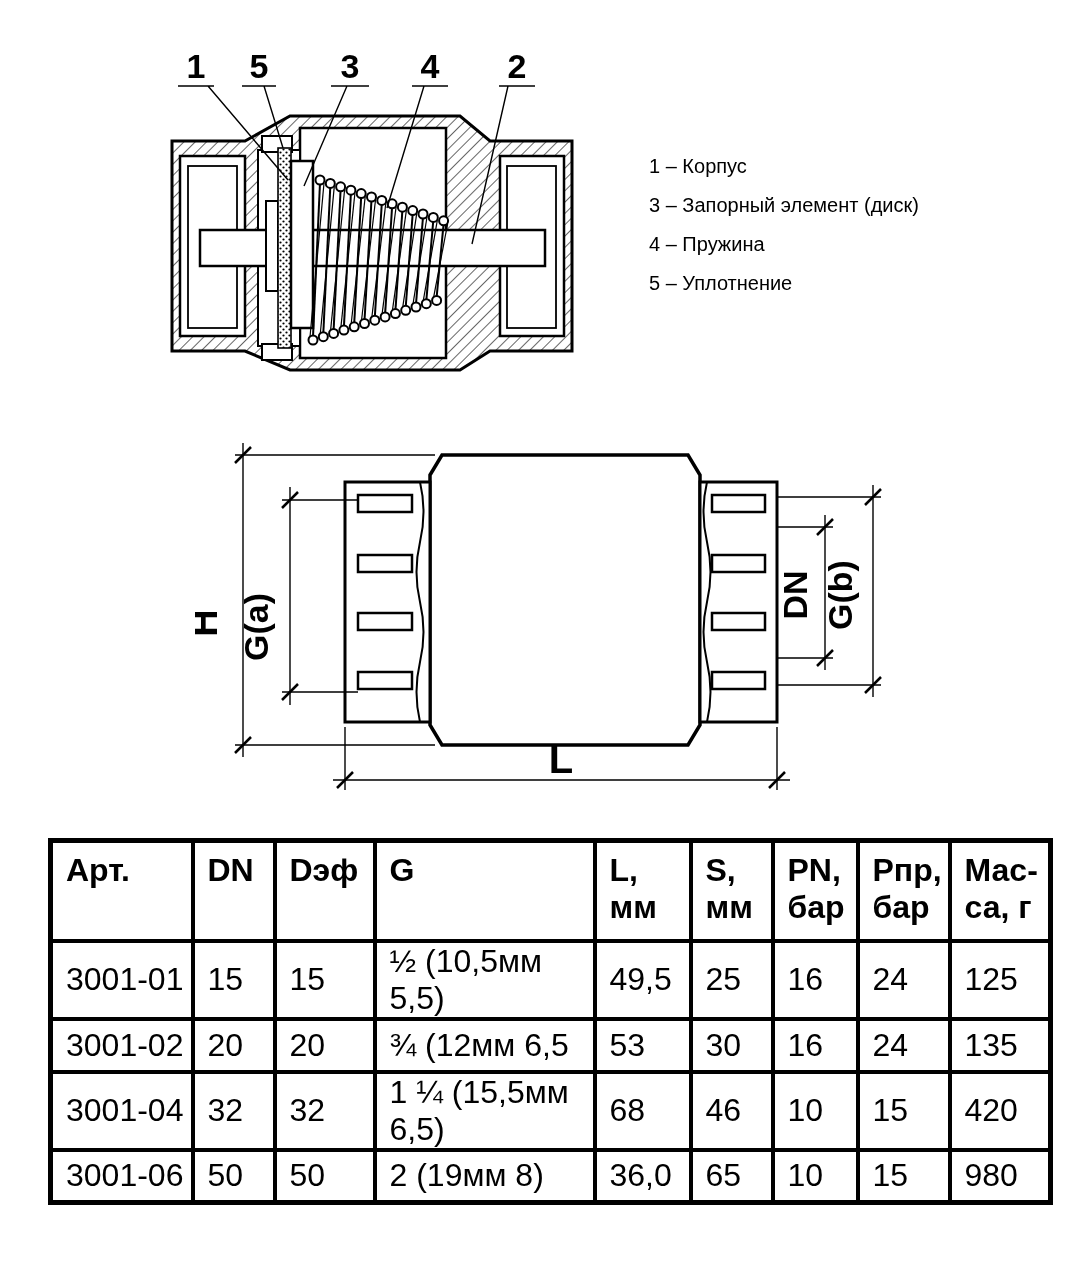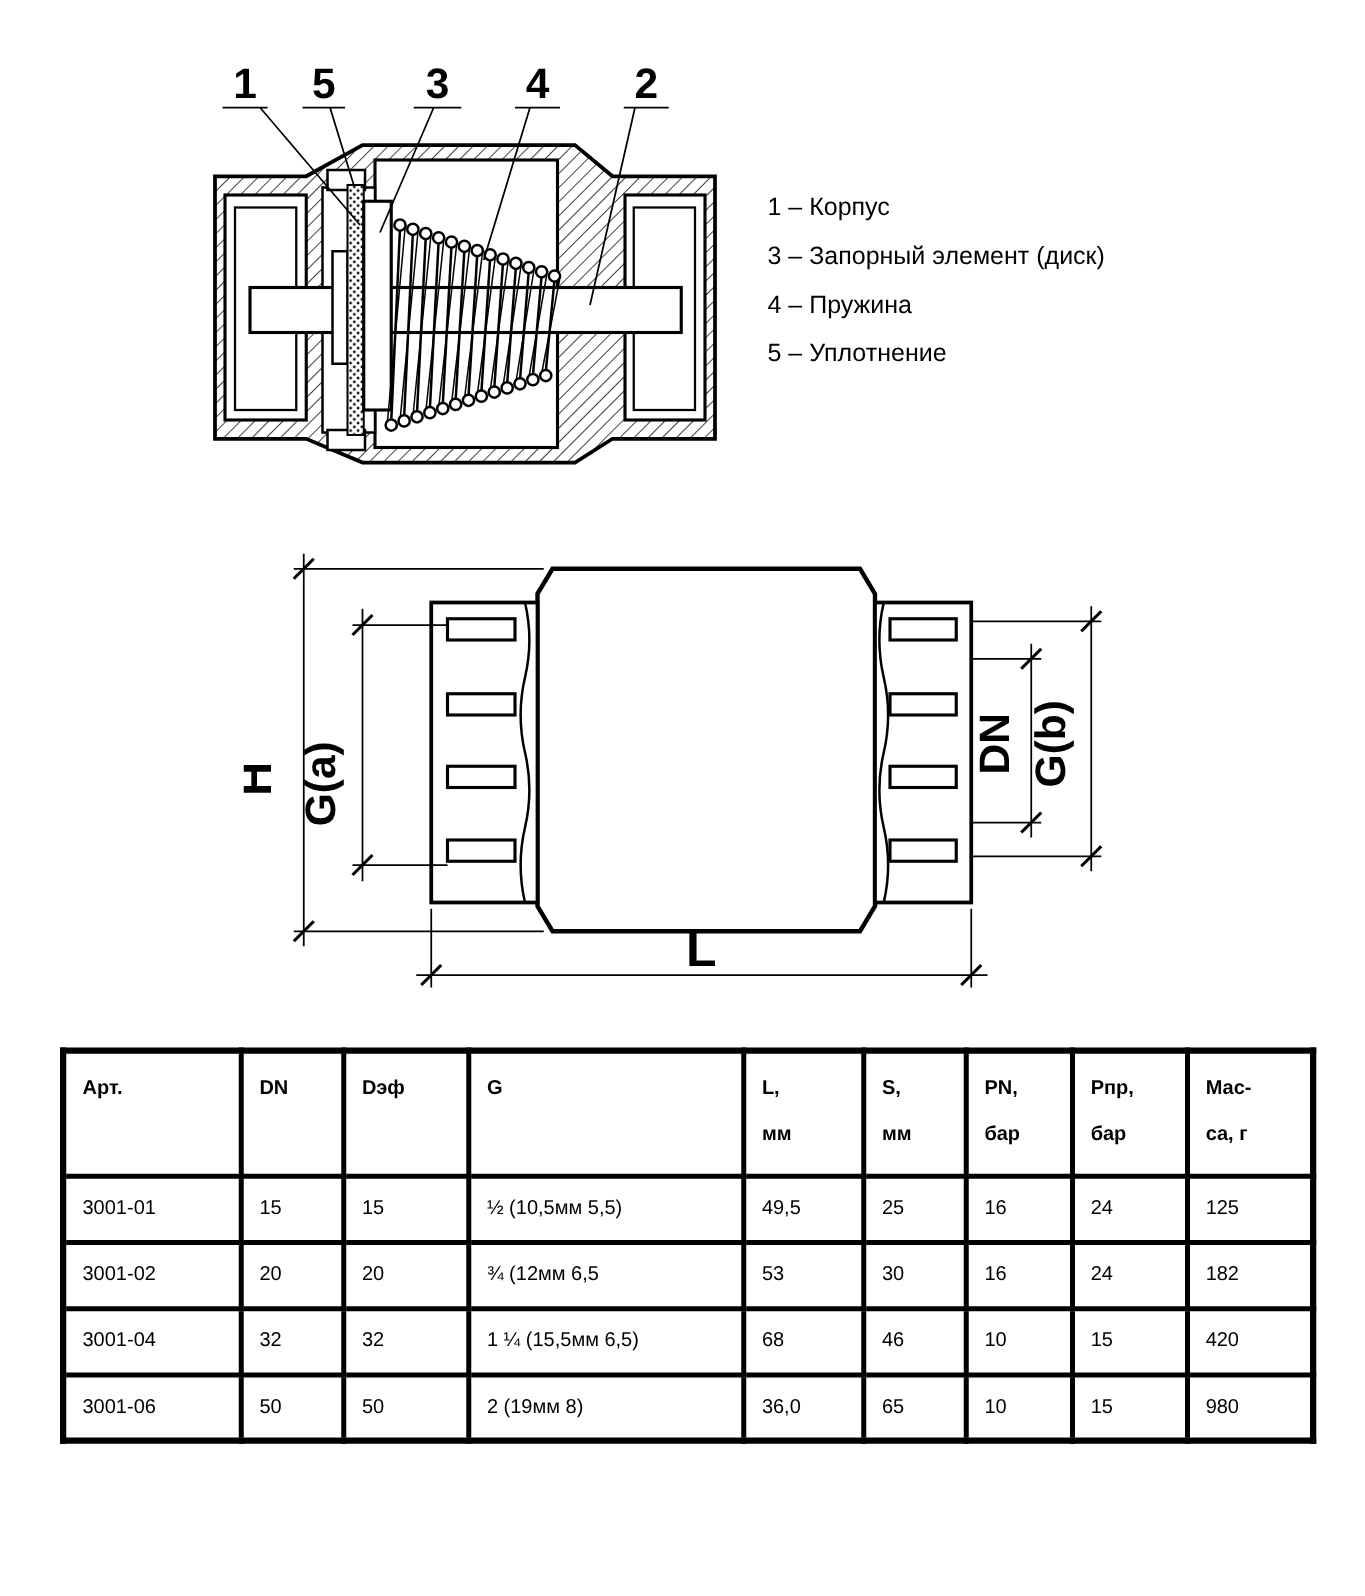--- a/index.html
+++ b/index.html
@@ -1,23 +1,23 @@
 <!DOCTYPE html>
 <html><head>
 <meta charset="utf-8">
 <style>
   html,body{margin:0;padding:0;background:#fff;}
   .page{position:relative;width:1092px;height:1277px;background:#fff;overflow:hidden;
         font-family:"Liberation Sans",sans-serif;color:#000;}
   .xsec{position:absolute;left:150px;top:28px;width:460px;height:372px;}
   .dim{position:absolute;left:195px;top:435px;width:700px;height:392px;}
-  .legend{position:absolute;left:614px;top:155px;font-size:20px;line-height:22px;}
+  .legend{position:absolute;left:649px;top:155px;font-size:20px;line-height:22px;}
   .legend-item{margin-bottom:17px;white-space:nowrap;}
   table.spec{position:absolute;left:48px;top:838px;width:1000px;border-collapse:collapse;
-             table-layout:fixed;border:5px solid #000;font-size:16px;}
+             table-layout:fixed;border:5px solid #000;font-size:32px;}
   table.spec th,table.spec td{border:4px solid #000;padding:0 2px 0 13px;text-align:left;overflow:hidden;}
   table.spec th{vertical-align:top;padding-top:9px;font-weight:bold;white-space:pre-line;line-height:37px;}
   table.spec thead tr{height:100px;}
   table.spec tbody tr{height:53px;}
   table.spec td{vertical-align:middle;font-weight:normal;}
   svg text{font-family:"Liberation Sans",sans-serif;fill:#000;}
   .callout-num{font-size:34px;font-weight:600;}
   .dimlabel{font-weight:bold;}
 </style>
 </head>
@@ -232,21 +232,21 @@
         </tr>
         <tr>
           <td>3001-02</td>
           <td>20</td>
           <td>20</td>
           <td>¾ (12мм 6,5</td>
           <td>53</td>
           <td>30</td>
           <td>16</td>
           <td>24</td>
-          <td>182</td>
+          <td>135</td>
         </tr>
         <tr>
           <td>3001-04</td>
           <td>32</td>
           <td>32</td>
           <td>1 ¼ (15,5мм 6,5)</td>
           <td>68</td>
           <td>46</td>
           <td>10</td>
           <td>15</td>

